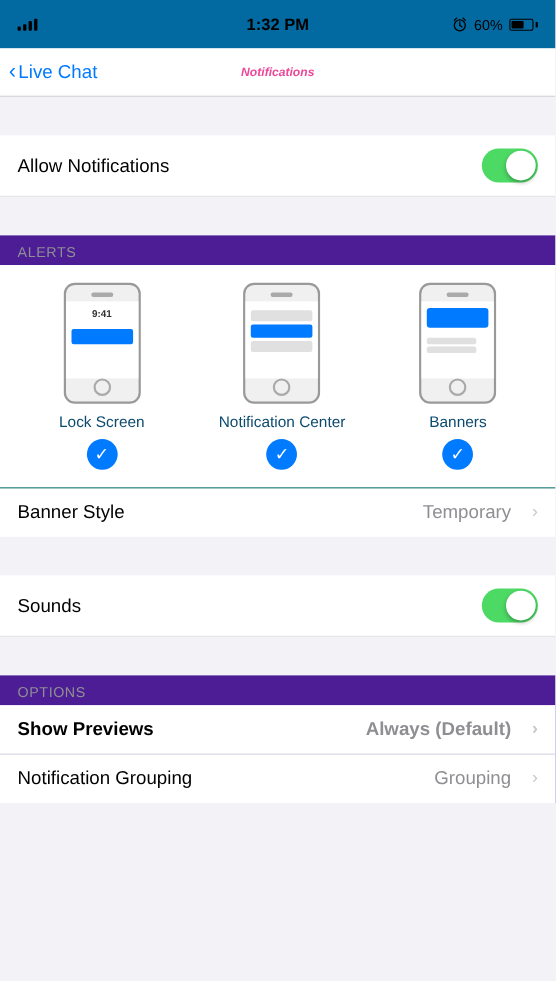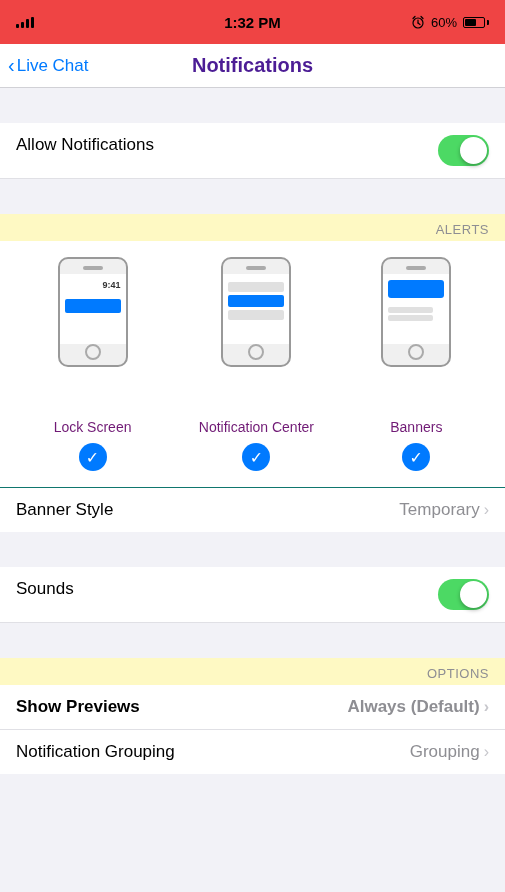--- a/index.html
+++ b/index.html
@@ -8,21 +8,21 @@
       height: 892px;
       font-family: -apple-system, 'Helvetica Neue', Arial, sans-serif;
       background: #f2f2f7;
       overflow: hidden;
       position: relative;
     }
 
     
     .status-bar {
       height: 44px;
-      background: #ef4444;
+      background: #0369a1;
       display: flex;
       align-items: center;
       justify-content: space-between;
       padding: 0 16px;
       font-size: 13px;
       font-weight: 600;
     }
     .status-left {
       display: flex;
       align-items: center;
@@ -99,59 +99,60 @@
       position: absolute;
       left: 8px;
       display: flex;
       align-items: center;
       color: #007aff;
       font-size: 17px;
       cursor: pointer;
       gap: 2px;
     }
     .nav-title {
-      font-size: 20px;
+      font-size: 11px;
       font-weight: 600;
-      color: #4c1d95;
+      color: #ec4899;
+      font-style: italic;
     }
     .chevron-left {
       font-size: 20px;
       line-height: 1;
       margin-top: -1px;
     }
 
     
     .section-gap {
       height: 35px;
       background: #f2f2f7;
     }
 
     
     .settings-row {
       background: #fff;
       display: flex;
-      align-items: flex-start;
+      align-items: center;
       justify-content: space-between;
       padding: 12px 16px;
       border-bottom: 1px solid #e0e0e5;
       min-height: 44px;
     }
     .settings-row:last-child {
       border-bottom: none;
     }
     .row-label {
       font-size: 17px;
       color: #000;
     }
     .row-value {
       font-size: 17px;
       color: #8e8e93;
       display: flex;
       align-items: center;
-      gap: 4px;
+      gap: 19px;
     }
     .row-chevron {
       color: #c7c7cc;
       font-size: 16px;
     }
 
     
     .toggle {
       width: 51px;
       height: 31px;
@@ -171,22 +172,21 @@
       box-shadow: 0 2px 4px rgba(0,0,0,0.3);
     }
 
     
     .section-header {
       padding: 8px 16px 4px;
       font-size: 13px;
       color: #8e8e93;
       text-transform: uppercase;
       letter-spacing: 0.5px;
-      background: #fef9c3;
-      text-align: right;
+      background: #4c1d95;
     }
 
     .alerts-container {
       background: #fff;
       padding: 16px 0 0;
     }
 
     .alert-icons-row {
       display: flex;
       justify-content: space-around;
@@ -221,21 +221,21 @@
       border-radius: 2px;
       margin-top: 7px;
       margin-bottom: 4px;
     }
     .phone-screen {
       flex: 1;
       width: 100%;
       background: #fff;
       display: flex;
       flex-direction: column;
-      align-items: flex-end;
+      align-items: center;
       padding: 4px 5px;
       gap: 3px;
     }
     .phone-home {
       width: 16px;
       height: 16px;
       border: 2px solid #aaa;
       border-radius: 50%;
       margin-bottom: 5px;
       flex-shrink: 0;
@@ -275,22 +275,21 @@
     }
     .phone-banner-line {
       width: 80%;
       height: 6px;
       background: #e0e0e0;
       border-radius: 2px;
     }
 
     .alert-label {
       font-size: 14px;
-      color: #701a75;
-      margin-top: 44px;
+      color: #0c4a6e;
     }
     .checkmark-circle {
       width: 28px;
       height: 28px;
       border-radius: 50%;
       background: #007aff;
       display: flex;
       align-items: center;
       justify-content: center;
       color: #fff;

